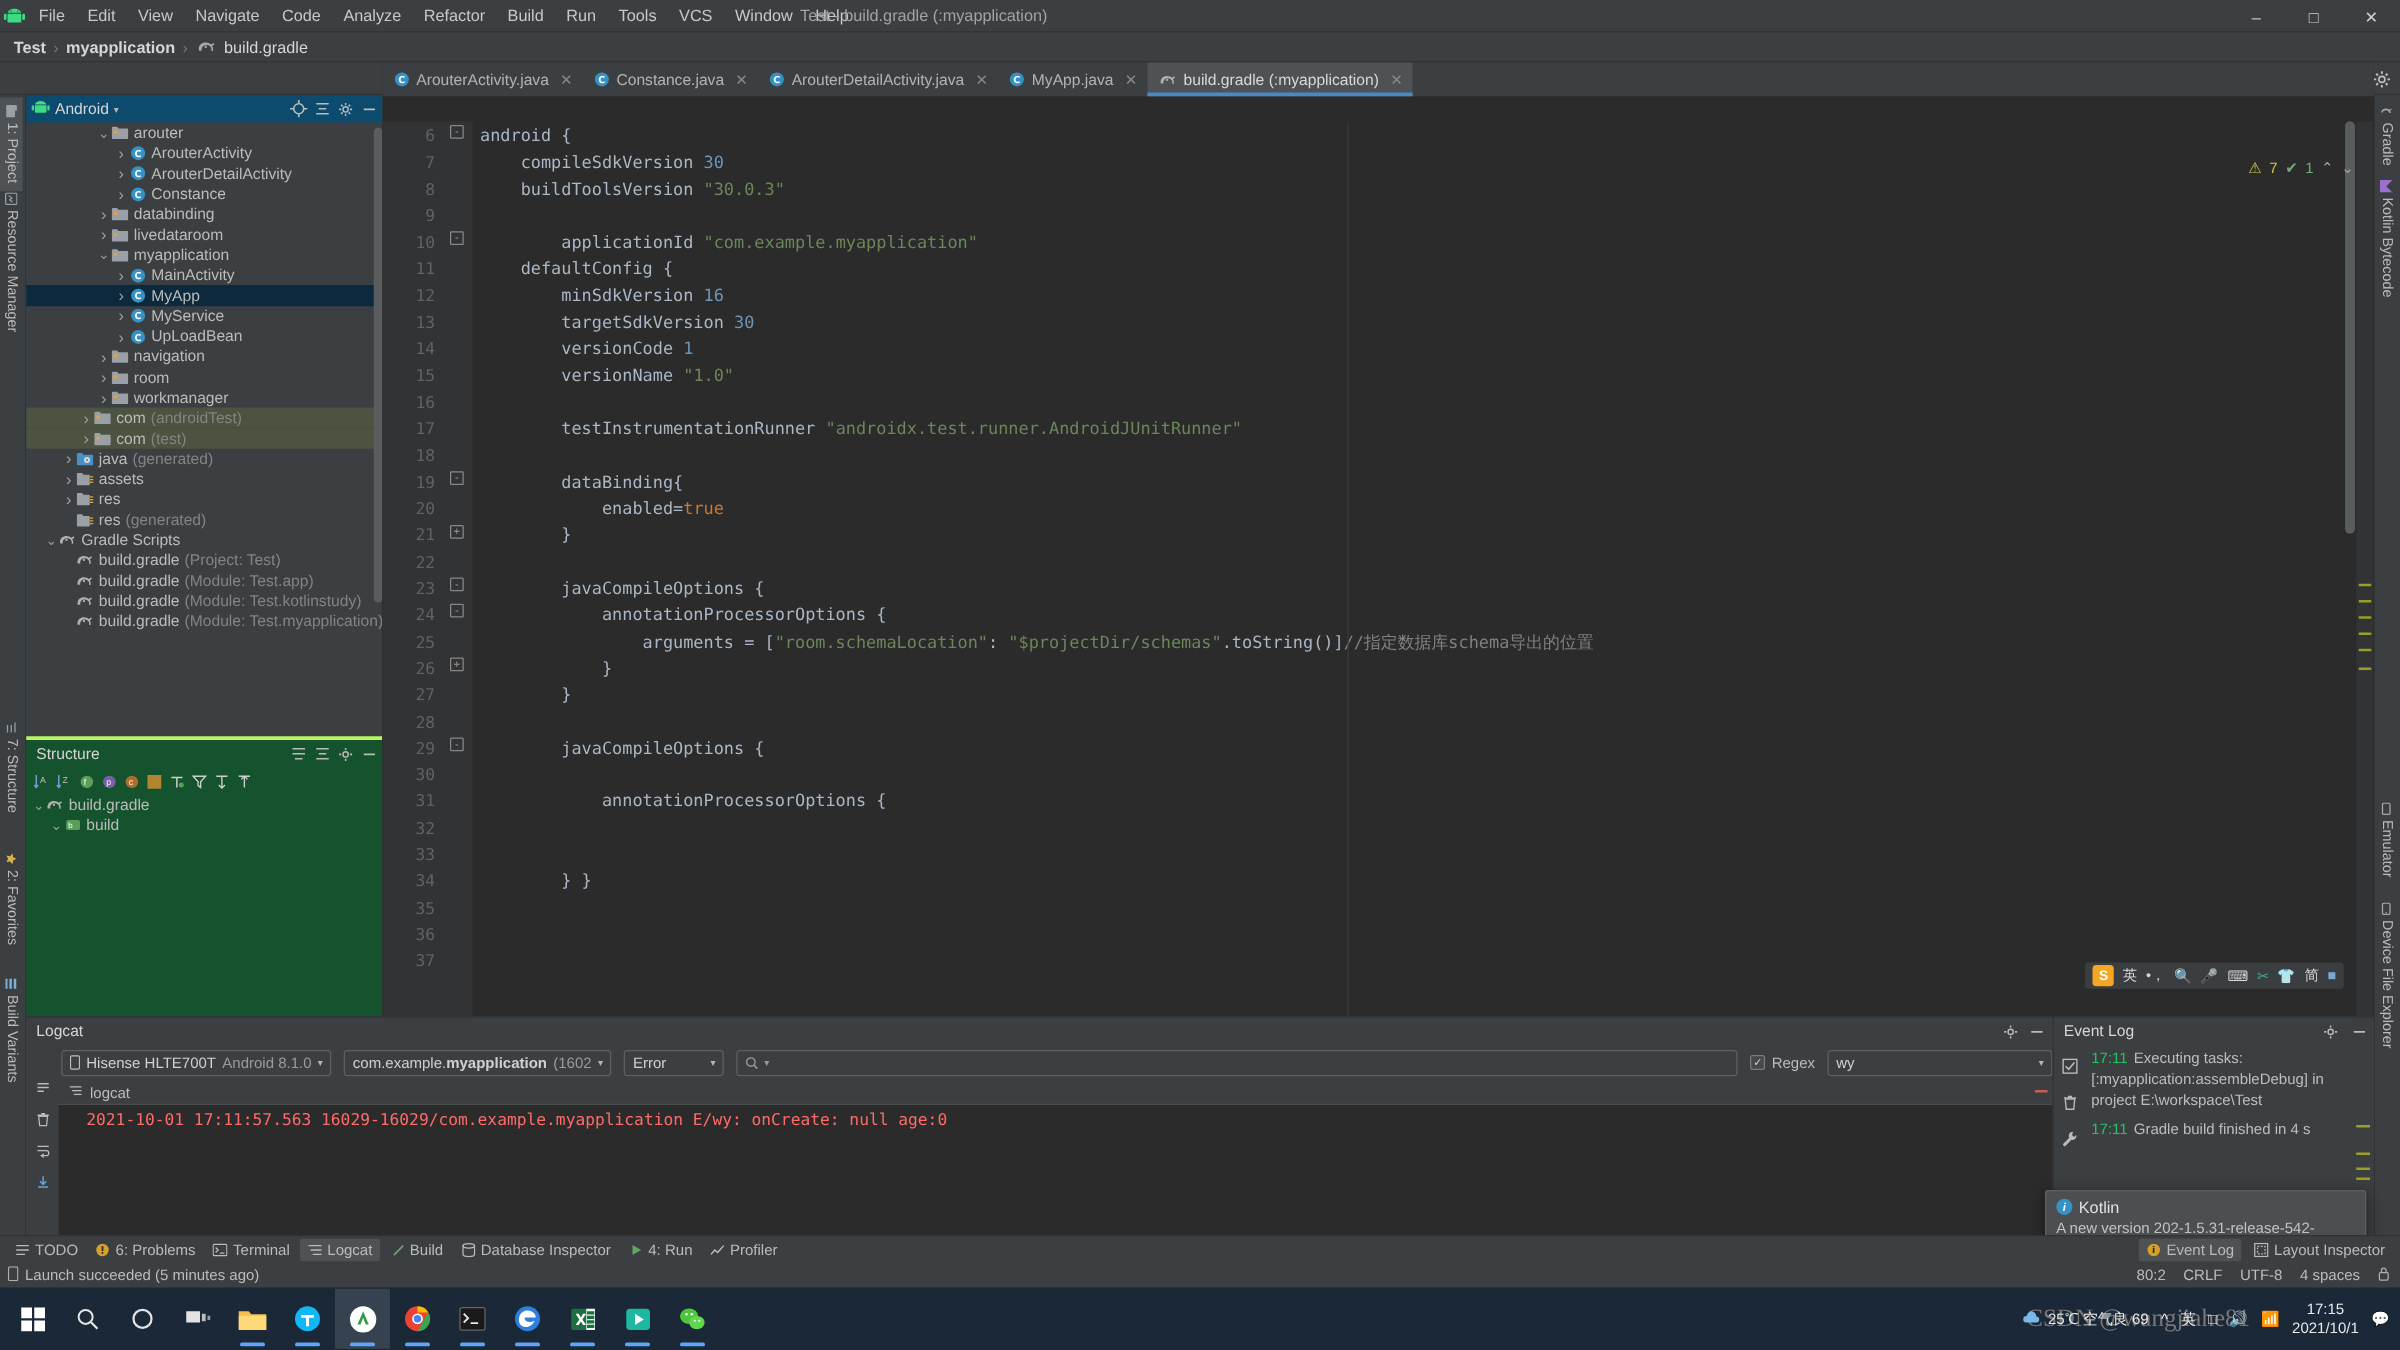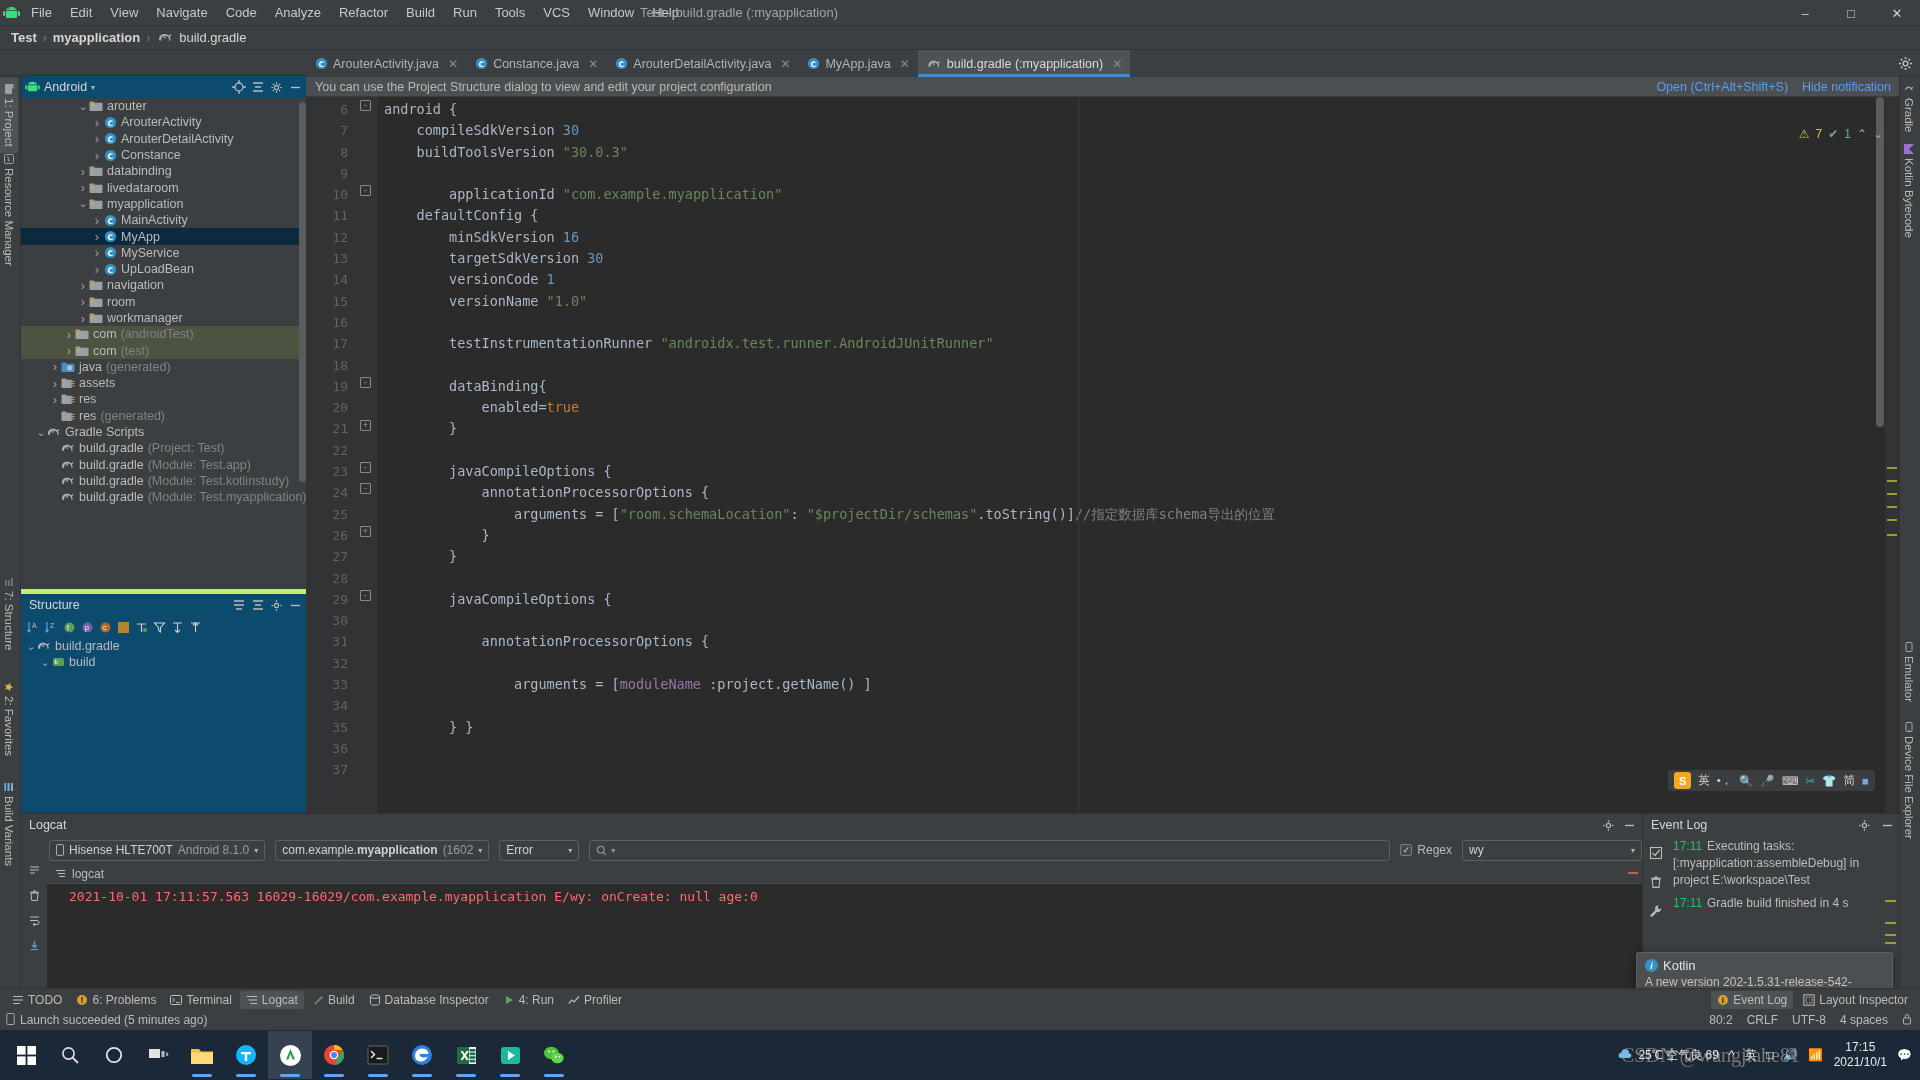--- a/index.html
+++ b/index.html
@@ -58,22 +58,22 @@
   .trow{ height:16.3px; display:flex; align-items:center; font-size:12.5px; white-space:nowrap;
      color:#bbbbbb; padding-right:4px; }
   .trow .arrow{ width:12px; text-align:center; font-size:9px; color:#a0a0a0; flex:0 0 12px;}
   .trow .ico{ width:14px; height:13px; margin-right:4px; flex:0 0 14px; display:flex; align-items:center; justify-content:center;}
   .trow .sub{ color:#838383; margin-left:4px; }
   .trow.sel{ background:#0d293e; }
   .trow.greenbg{ background:#4c5340; }
   .proj-scroll{ position:absolute; right:0; top:26px; width:7px; height:380px; background:#5a5d5e; border-radius:4px;}
 
   
-  .struct{ position:absolute; left:21px; top:589px; width:285px; height:224px; background:#0c4a6e;
-    border-top:5px solid #bef264; }
+  .struct{ position:absolute; left:21px; top:589px; width:285px; height:224px; background:#14532d;
+    border-top:3px solid #bef264; }
   .struct-head{ height:22px; display:flex; align-items:center; padding:0 4px; position:relative; }
   .struct-head .title{ font-size:12.5px; color:#d6d6d6; margin-left:4px;}
   .struct-head .tools{ position:absolute; right:2px; display:flex; align-items:center; gap:2px; }
   .struct-tb{ height:22px; display:flex; align-items:center; gap:1px; padding-left:4px; }
   .sq{ width:17px; height:17px; border-radius:2px; display:flex; align-items:center;
      justify-content:center; font-size:9px; }
 
   
   .editorwrap{ position:absolute; left:306px; top:50px; right:21px; height:763px; background:#2b2b2b; }
   .tabsrow{ height:27px; background:#3c3f41; display:flex; align-items:flex-end; }
@@ -924,27 +924,20 @@
             <svg width="15" height="12" viewBox="0 0 15 13">
               <path d="M1 8c0-3 2.5-5 5.5-5 2 0 3.3.7 4.3 1.6l2-1.3.7 1-1.8 1.5c.5.8.8 1.7.8 2.7 0 .4 0 .8-.2 1.2H11c.1-.3.2-.7.2-1.1 0-2-1.7-3.6-4-3.6S3.3 6.6 3.3 8.4c0 .4 0 .8.2 1.1H1.2C1 9.1 1 8.6 1 8z" fill="#b0b0b0"></path>
               <circle cx="6.6" cy="6.4" r="1" fill="#b0b0b0"></circle>
             </svg>
           </span>
           <span>build.gradle (:myapplication)</span>
           <span class="x">✕</span>
         </div>
       </div>
 
-    <div class="notif">
-      <span>You can use the Project Structure dialog to view and edit your project configuration</span>
-      <span class="links">
-        <span class="lnk">Open (Ctrl+Alt+Shift+S)</span>
-        <span class="lnk">Hide notification</span>
-      </span>
-    </div>
 
     <div class="codearea">
       <div class="gutter" id="gutter">
           <div class="gl">6</div>
           <div class="gl">7</div>
           <div class="gl">8</div>
           <div class="gl">9</div>
           <div class="gl">10</div>
           <div class="gl">11</div>
           <div class="gl">12</div>
@@ -1006,21 +999,20 @@
           <div class="cl">        <span class="d">javaCompileOptions {</span></div>
           <div class="cl">            <span class="d">annotationProcessorOptions {</span></div>
           <div class="cl">                <span class="d">arguments = [</span><span class="s">"room.schemaLocation"</span><span class="d">: </span><span class="s">"$projectDir/schemas"</span><span class="d">.toString()]</span><span class="c">//指定数据库schema导出的位置</span></div>
           <div class="cl">            <span class="d">}</span></div>
           <div class="cl">        <span class="d">}</span></div>
           <div class="cl">&nbsp;</div>
           <div class="cl">        <span class="d">javaCompileOptions {</span></div>
           <div class="cl">&nbsp;</div>
           <div class="cl">            <span class="d">annotationProcessorOptions {</span></div>
           <div class="cl">&nbsp;</div>
-          <div class="cl">                <span class="d">arguments = [</span><span class="p">moduleName</span> <span class="d">:project.getName() ]</span></div>
           <div class="cl">&nbsp;</div>
           <div class="cl">        <span class="d">} }</span></div>
           <div class="cl">&nbsp;</div>
           <div class="cl">&nbsp;</div>
         </div>
       <div class="rightband">
         <div class="markline" style="top:370px"></div>
         <div class="markline" style="top:383px"></div>
         <div class="markline" style="top:396px"></div>
         <div class="markline" style="top:409px"></div>

